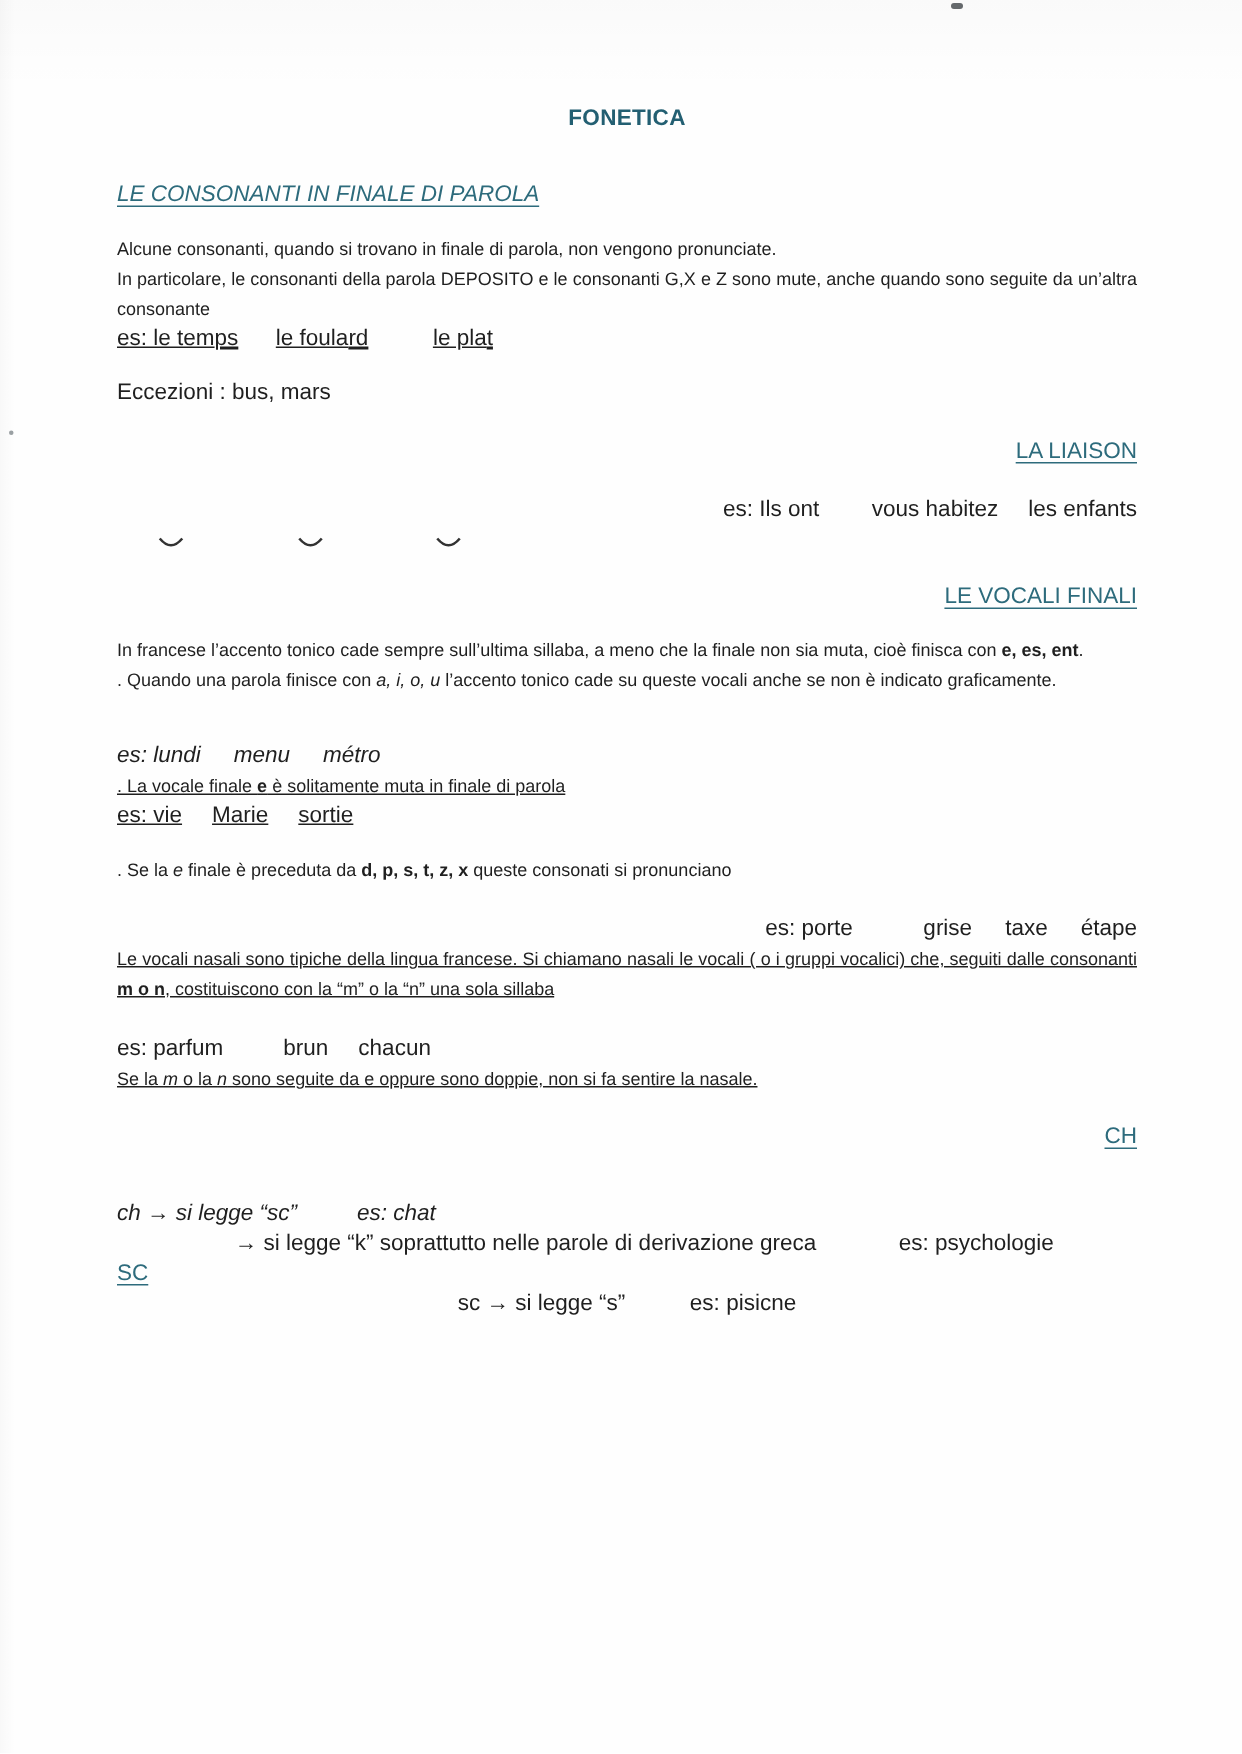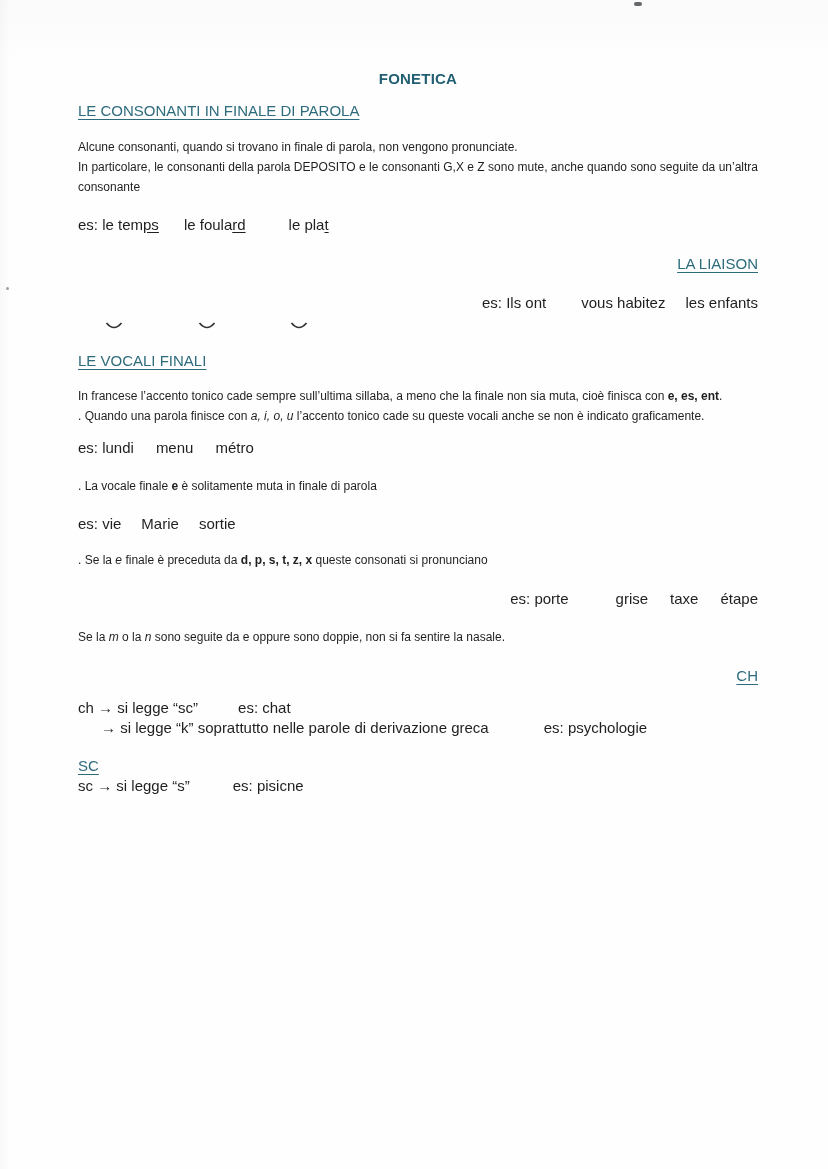--- a/index.html
+++ b/index.html
@@ -47,23 +47,23 @@
   .exline{
     margin:0;
     font-size:15px;
     line-height:20px;
     white-space:nowrap;
   }
   .b{font-weight:700;}
   .i{font-style:italic;}
   .ul{text-decoration:underline;text-underline-offset:2px;}
   
-  .mt16{margin-top:16px;} .mt17{margin-top:12px;} .mt15{margin-top:15px;}
-  .mt18{margin-top:18px;} .mt19{margin-top:19px;text-align:right;} .mt20{margin-top:20px;}
-  .mt22{margin-top:22px;} .mt0{margin-top:0;}
+  .mt16{margin-top:16px;} .mt17{margin-top:31px;font-style:italic;} .mt15{margin-top:15px;}
+  .mt18{text-decoration:underline;} .mt19{margin-top:19px;text-align:right;} .mt20{margin-top:20px;}
+  .mt22{margin-top:22px;text-align:right;} .mt0{margin-top:0;text-align:center;}
   
   .g20{margin-right:20px;} .g22{margin-right:22px;} .g25{margin-right:25px;}
   .g35{margin-right:35px;} .g40{margin-right:40px;} .g43{margin-right:43px;}
   .g47{margin-right:47px;} .g55{margin-right:55px;}
   .indent23{padding-left:23px;}
   
   .liaison-row{position:relative;height:12px;margin-top:4px;}
   .smile{position:absolute;top:0;}
   .smile.m1{left:27px;} .smile.m2{left:120px;} .smile.m3{left:212px;}
   
@@ -78,20 +78,21 @@
   <span class="speck2"></span>
 
   <h1 class="title">FONETICA</h1>
 
   <h2 class="heading mt17">LE CONSONANTI IN FINALE DI PAROLA</h2>
 
   <p class="para mt16"><span>Alcune consonanti, quando si trovano in finale di parola, non vengono pronunciate.</span><br><span>In particolare, le consonanti della parola DEPOSITO e le consonanti G,X e Z sono mute, anche quando sono seguite da un’altra consonante</span></p>
 
   <p class="exline mt18"><span><span>es: le tem</span><span class="ul g25">ps</span></span><span><span>le foula</span><span class="ul g43">rd</span></span><span><span>le pla</span><span class="ul">t</span></span></p>
 
+  <p class="exline mt16">Eccezioni : bus, mars</p>
 
   <h2 class="heading mt19">LA LIAISON</h2>
 
 
   <p class="exline mt19"><span class="g35">es: Ils ont</span><span class="g20">vous habitez</span><span>les enfants</span></p>
 
   <div class="liaison-row">
     <span class="smile m1"><svg width="18" height="10" viewBox="0 0 18 10">
           <path d="M1.5 2 Q9 11 16.5 2" stroke="#333" fill="none" stroke-width="1.7"></path>
         </svg></span>
@@ -111,21 +112,23 @@
 
   <p class="para mt18"><span>. La vocale finale </span><span class="b">e</span><span> è solitamente muta in finale di parola</span></p>
 
   <p class="exline mt18"><span class="g20">es: vie</span><span class="g20">Marie</span><span>sortie</span></p>
 
   <p class="para mt16"><span>. Se la </span><span class="i">e</span><span> finale è preceduta da </span><span class="b">d, p, s, t, z, x</span><span> queste consonati si pronunciano</span></p>
 
   <p class="exline mt19"><span class="g47">es: porte</span><span class="g22">grise</span><span class="g22">taxe</span><span>étape</span></p>
 
 
+  <p class="para mt18"><span>Le vocali nasali sono tipiche della lingua francese. Si chiamano nasali le vocali ( o i gruppi vocalici) che, seguiti dalle consonanti </span><span class="b">m o n</span><span>, costituiscono con la “m” o la “n” una sola sillaba</span></p>
 
+  <p class="exline mt20"><span class="g40">es: parfum</span><span class="g20">brun</span><span>chacun</span></p>
 
   <p class="para mt18"><span>Se la </span><span class="i">m</span><span> o la </span><span class="i">n</span><span> sono seguite da e oppure sono doppie, non si fa sentire la nasale.</span></p>
 
   <h2 class="heading mt19">CH</h2>
 
   <p class="exline mt17"><span class="g40">ch → si legge “sc”</span><span>es: chat</span></p>
   <p class="exline mt0 indent23"><span class="g55">→ si legge “k” soprattutto nelle parole di derivazione greca</span><span>es: psychologie</span></p>
 
   <h2 class="heading mt18">SC</h2>
   <p class="exline mt0"><span class="g43">sc → si legge “s”</span><span>es: pisicne</span></p>

